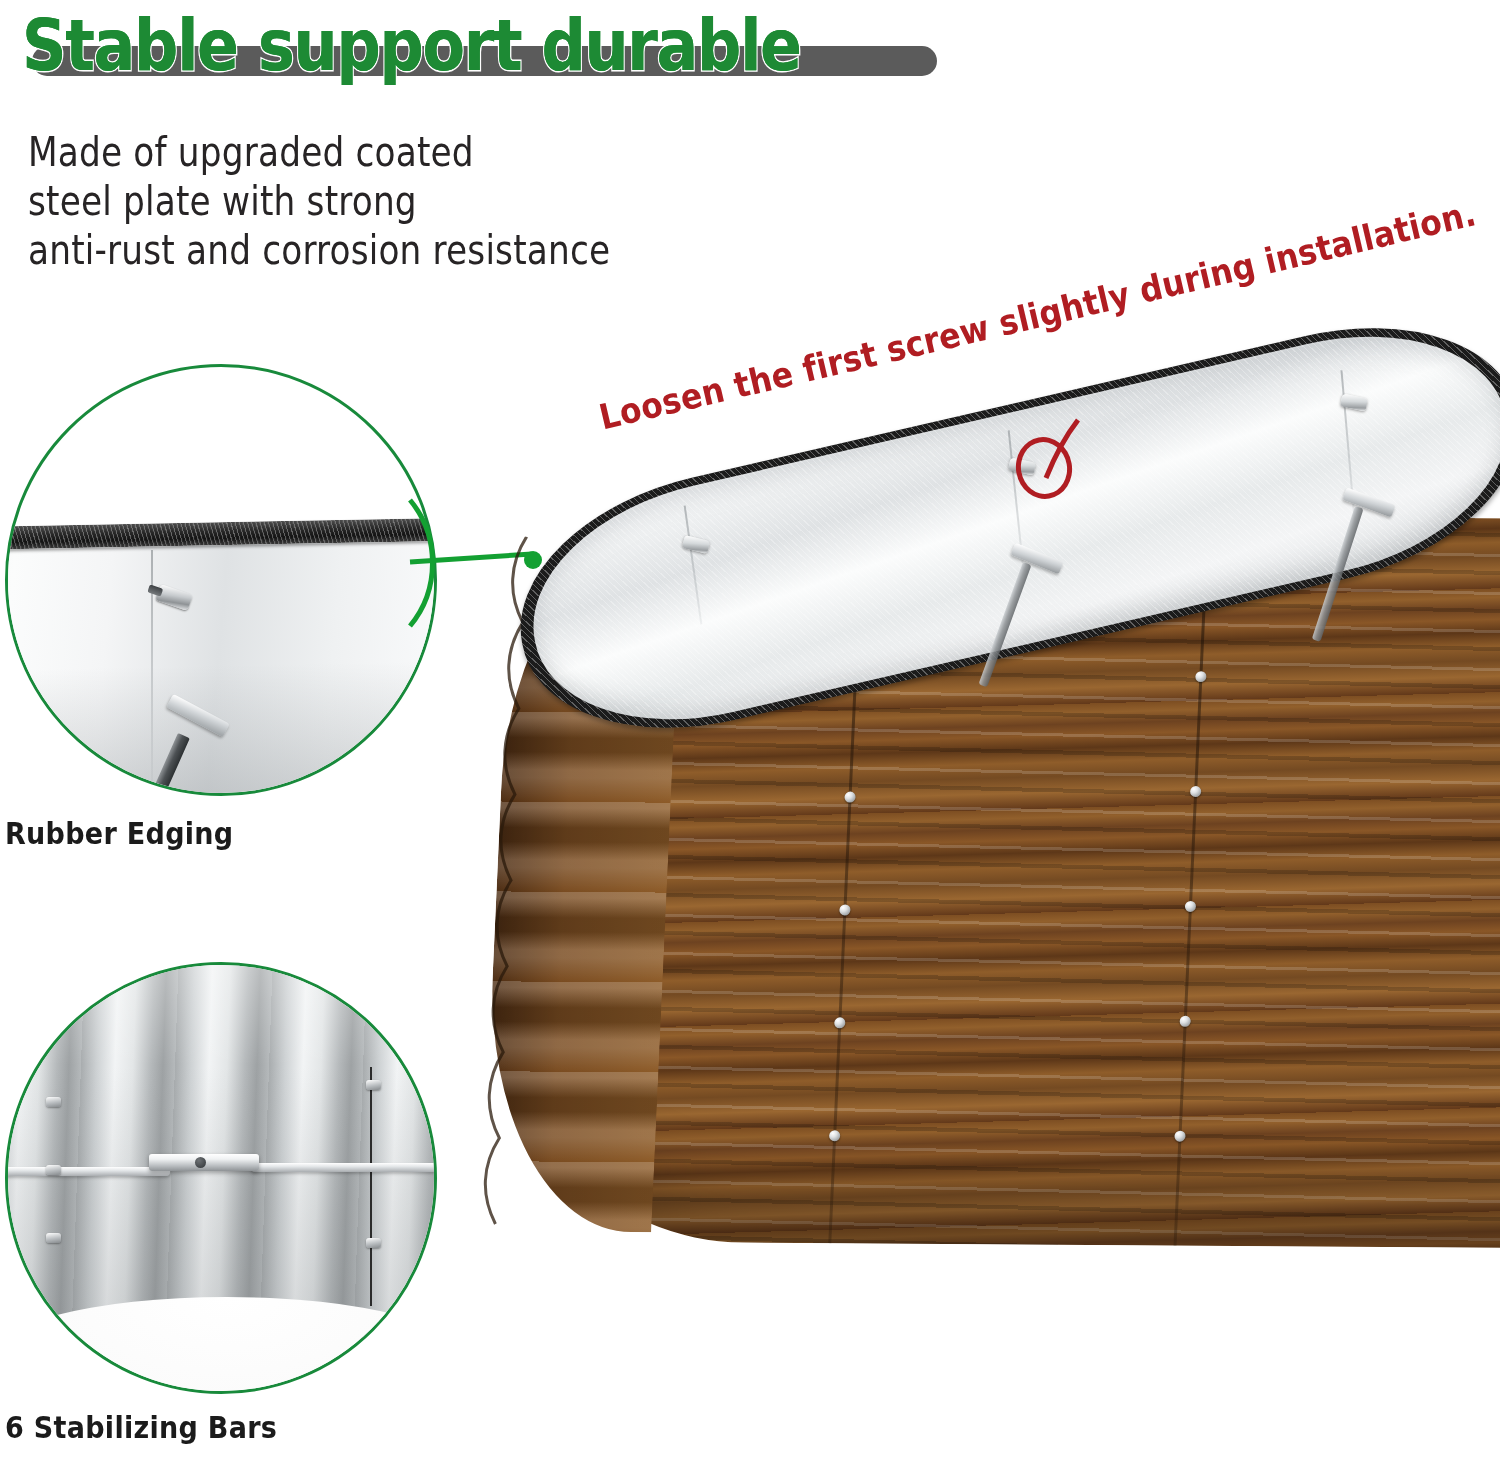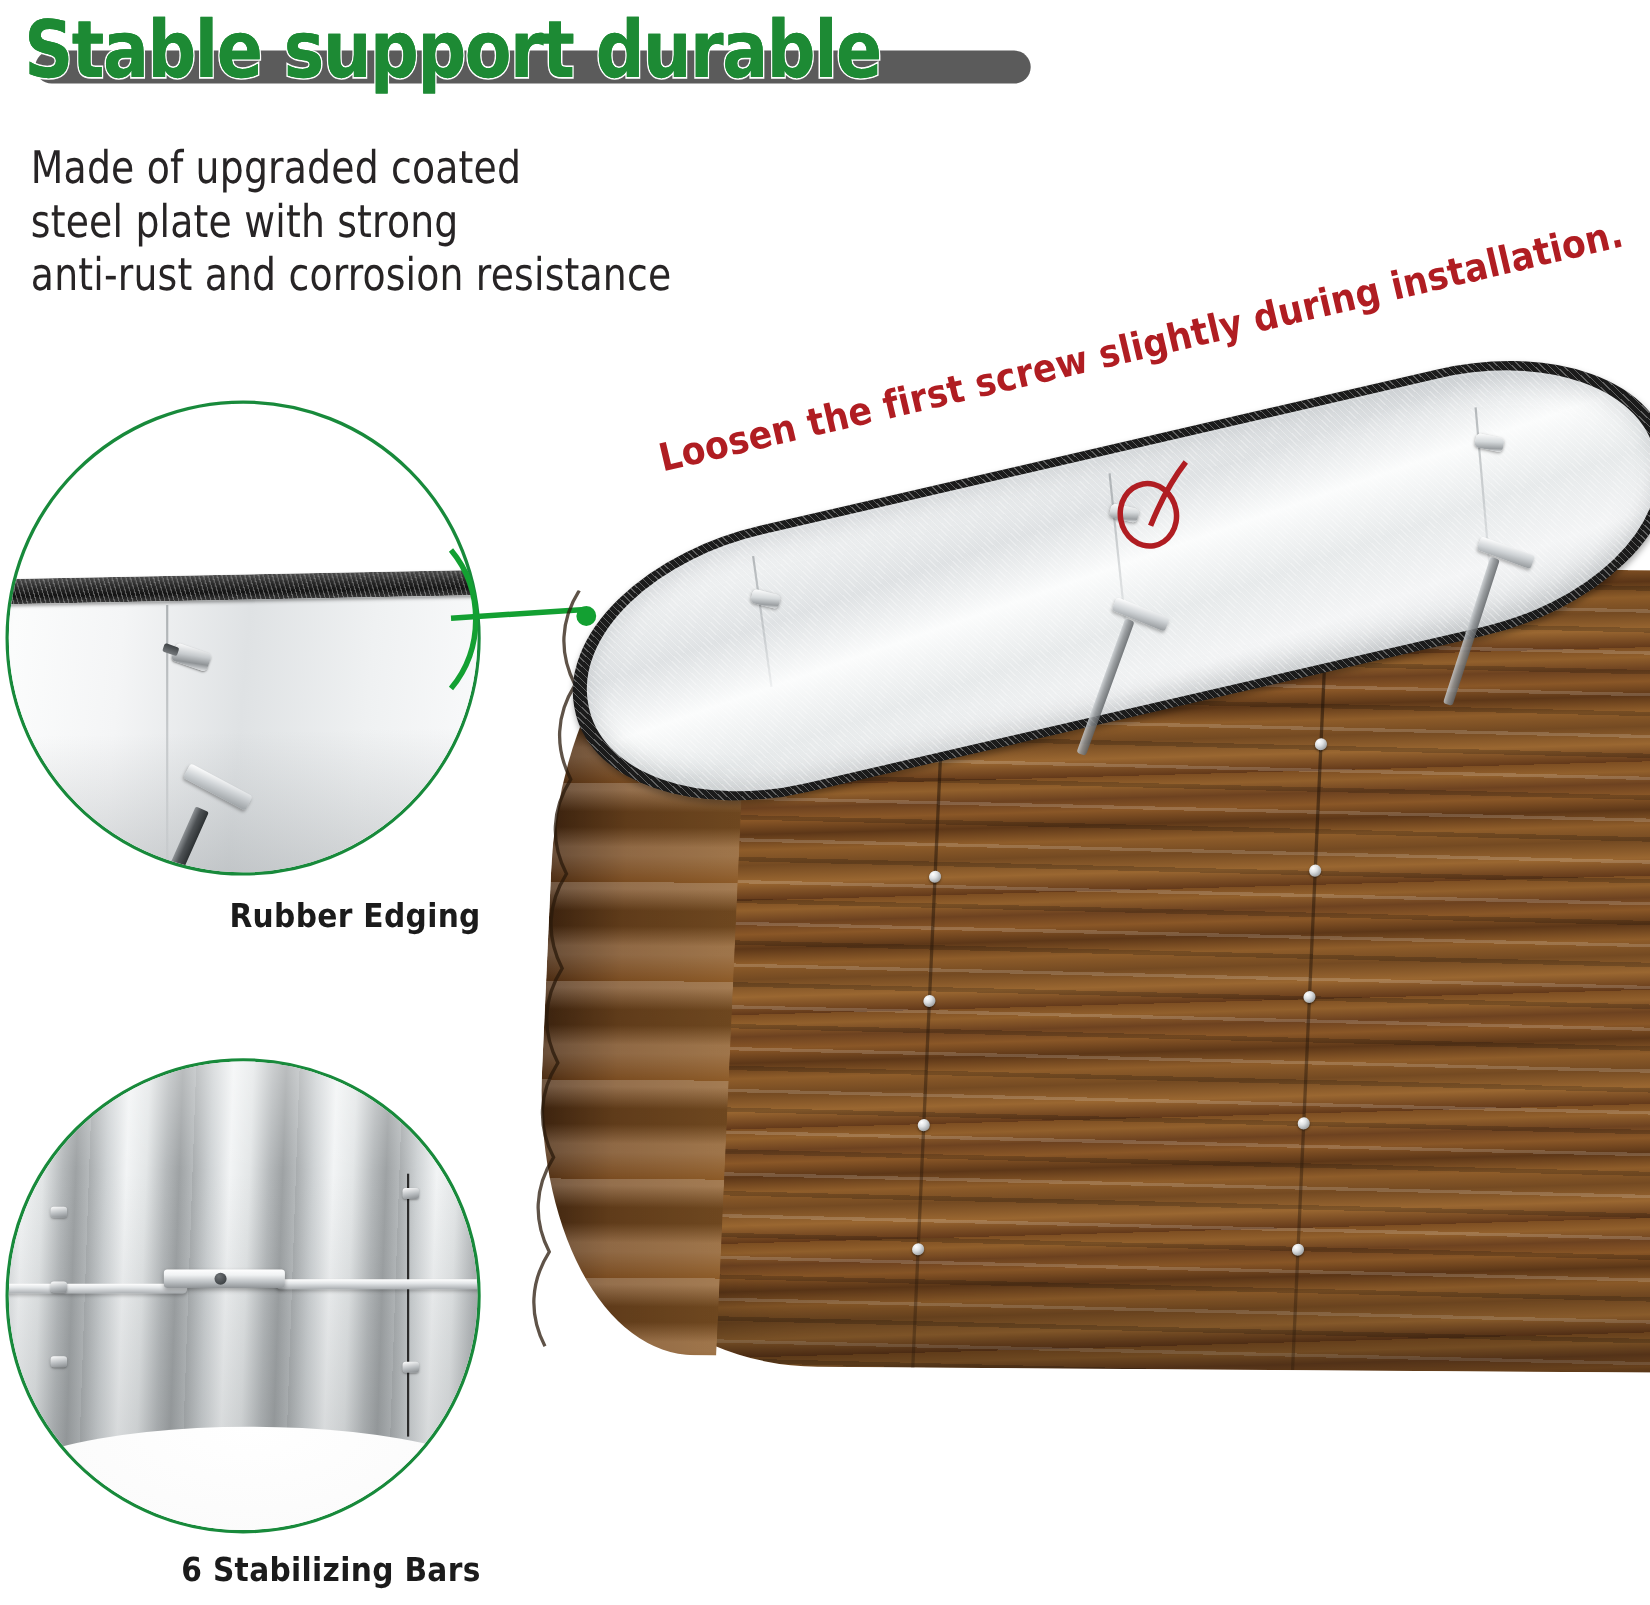--- a/index.html
+++ b/index.html
@@ -44,21 +44,21 @@
 
   
   .callout{position:absolute;}
   .callout .ring{
     position:absolute;left:0;top:0;width:100%;height:100%;
     border-radius:50%;border:3px solid #188a3b;box-sizing:border-box;
     overflow:hidden;background:#fff;
   }
   .callout .cap{
     position:absolute;left:0;width:100%;
-    text-align:right;
+    text-align:left;
     font-family:"DejaVu Sans Condensed","DejaVu Sans",sans-serif;
     font-size:30px;font-weight:700;color:#1b1b1b;letter-spacing:.3px;
   }
 
   
   #callout-rubber{left:5px;top:364px;width:432px;height:432px;}
   #callout-rubber .cap{top:452px;}
 
   
   #callout-bars{left:5px;top:962px;width:432px;height:432px;}

